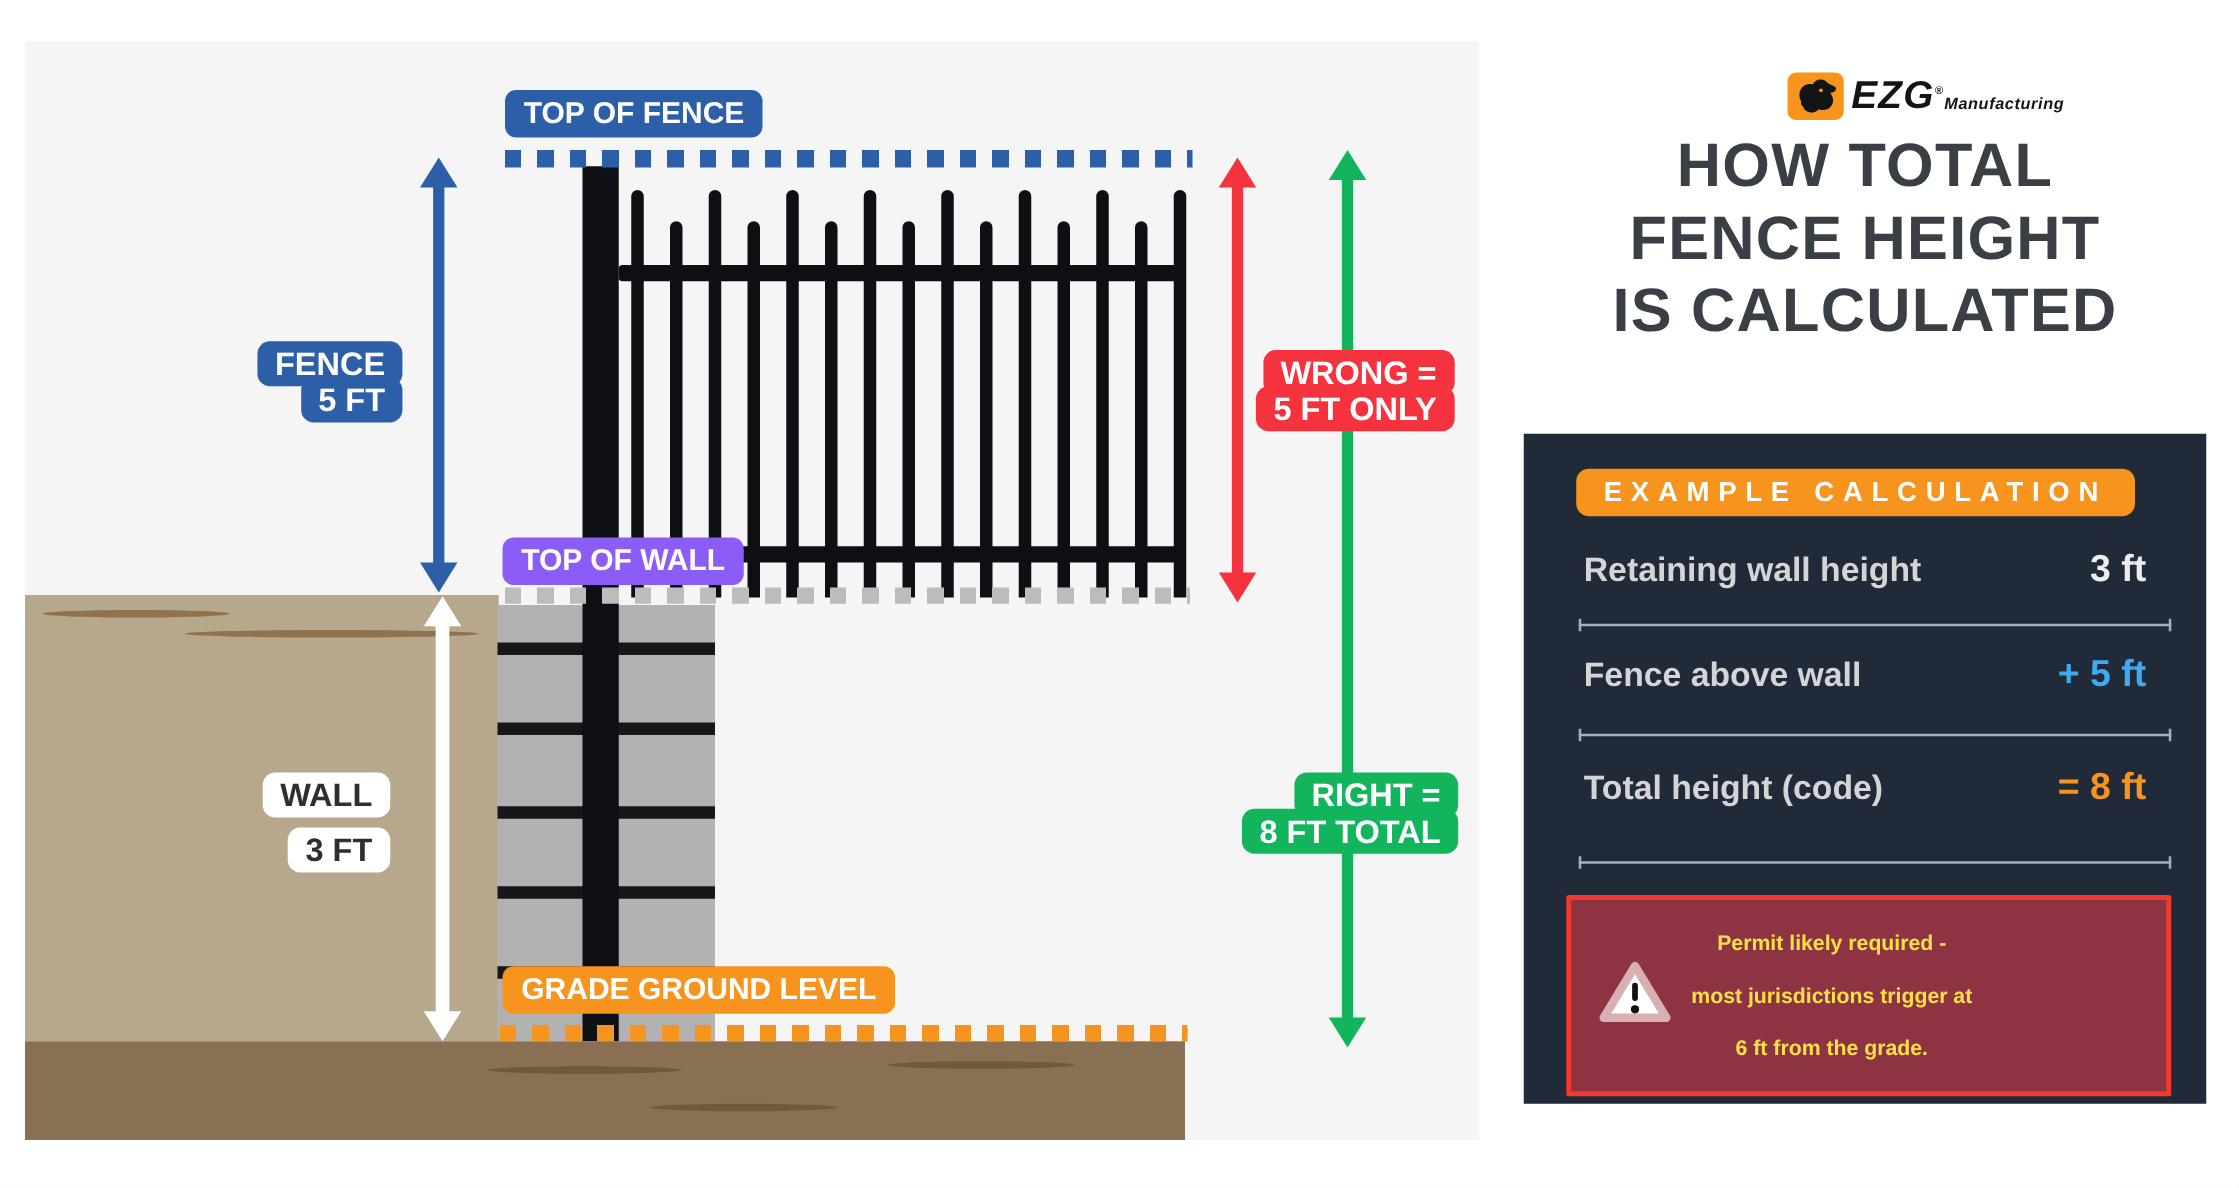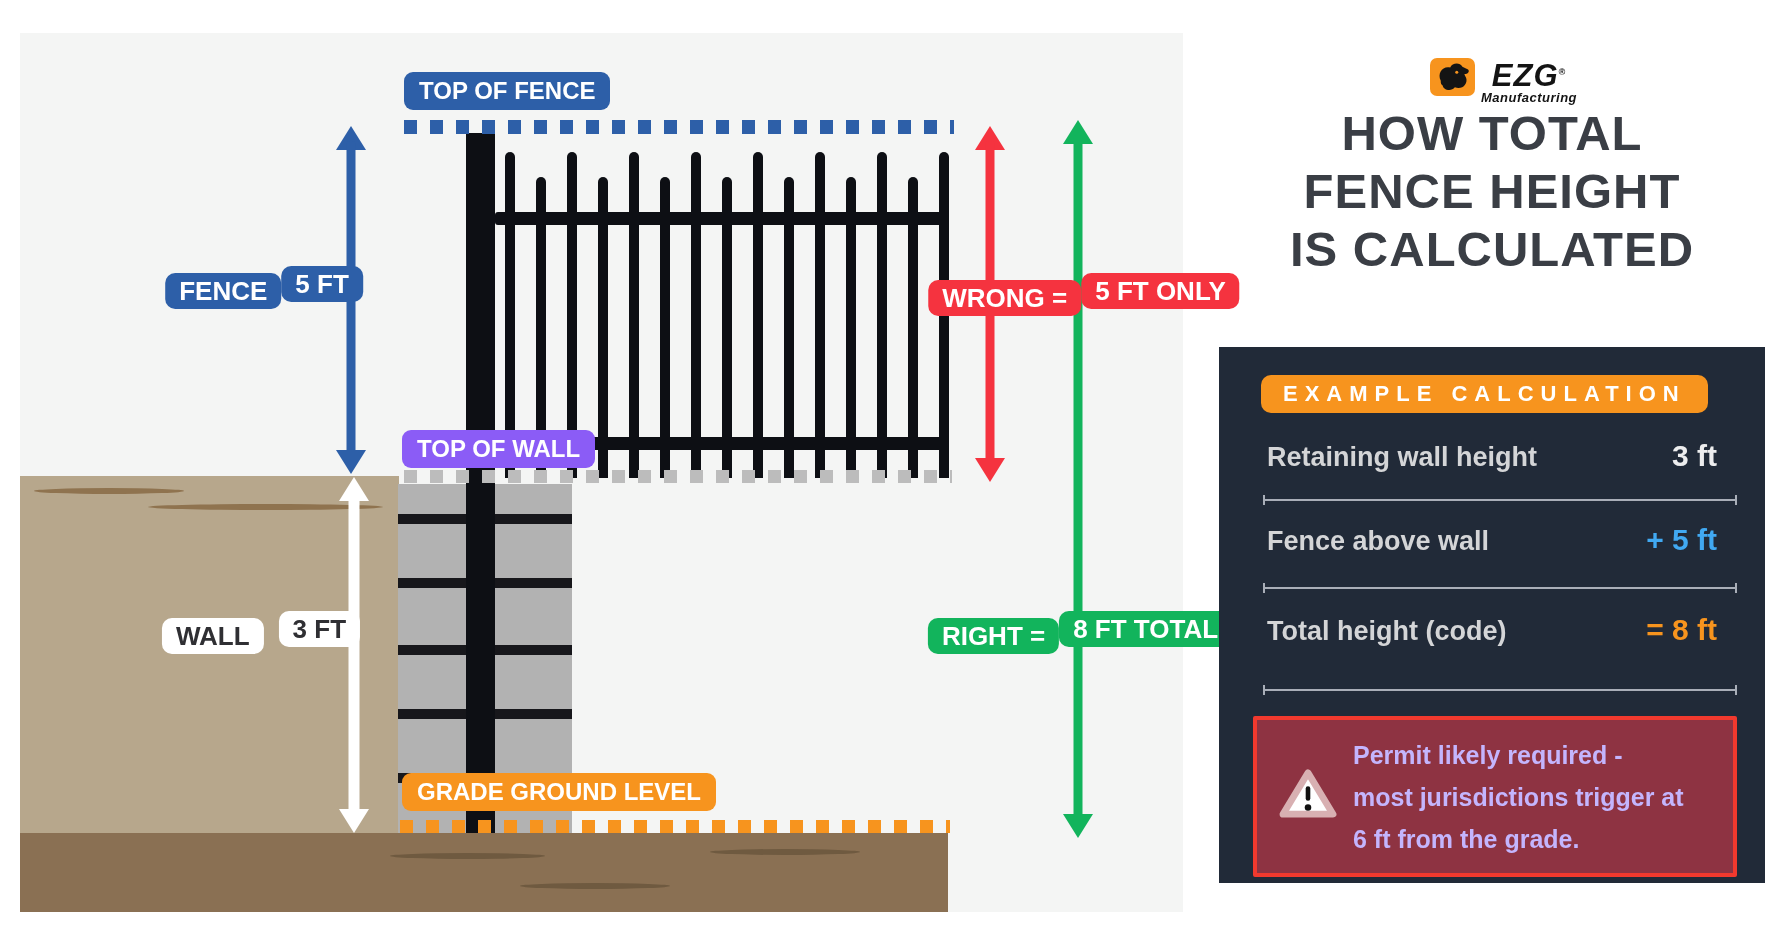--- a/index.html
+++ b/index.html
@@ -31,29 +31,29 @@
   .arrow.thick .shaft{width:11px;}
   .arrow:before,.arrow:after{content:"";position:absolute;left:50%;transform:translateX(-50%);
     border-left:15px solid transparent;border-right:15px solid transparent;}
   .arrow:before{top:0;border-bottom:24px solid var(--c);}
   .arrow:after{bottom:0;border-top:24px solid var(--c);}
 
   
   .tag{position:absolute;padding:5px 15px;border-radius:9px;font-size:24px;font-weight:bold;color:#fff;white-space:nowrap;}
 
   
-  .stack{position:absolute;display:flex;flex-direction:row;align-items:flex-start;transform:translateX(-50%);}
+  .stack{position:absolute;display:flex;flex-direction:column;align-items:flex-end;transform:translateX(-50%);}
   .stack .row{background:var(--c);color:var(--t,#fff);padding:1px 14px;border-radius:10px;
     font-size:26px;font-weight:bold;white-space:nowrap;line-height:34px;}
   .stack .row + .row{margin-top:-7px;}
 
   
   .logo{position:absolute;left:1430px;top:58px;display:flex;align-items:flex-start;gap:6px;}
   .logo-mark{width:45px;height:38px;background:#f7941e;border-radius:7px;display:flex;align-items:center;justify-content:center;}
-  .logo-text{display:flex;flex-direction:column;align-items:center;}
+  .logo-text{display:flex;flex-direction:row;align-items:flex-end;}
   .logo-ezg{font-size:31px;font-weight:800;font-style:italic;color:#141414;line-height:28px;letter-spacing:1px;}
   .logo-ezg sup{font-size:9px;}
   .logo-sub{font-size:13px;font-weight:bold;font-style:italic;color:#141414;letter-spacing:.5px;margin-top:0;}
 
   .title{position:absolute;left:1219px;top:104px;width:546px;text-align:center;
     font-size:49px;line-height:58px;font-weight:800;color:#3a3e45;letter-spacing:1px;}
 
   .cpanel{position:absolute;left:1219px;top:347px;width:546px;height:536px;background:#212a38;}
   .badge{position:absolute;left:42px;top:28px;height:38px;line-height:38px;padding:0 22px;border-radius:10px;
     background:#f7941e;color:#fff;font-size:22px;font-weight:bold;letter-spacing:7px;white-space:nowrap;}
@@ -61,21 +61,21 @@
   .clabel{font-size:27px;font-weight:bold;color:#d4d5d7;padding-left:14px;}
   .cvalue{font-size:30px;font-weight:bold;padding-right:20px;}
   .divider{position:absolute;left:44px;width:474px;height:2px;background:#a9aeb8;}
   .divider:before,.divider:after{content:"";position:absolute;top:-4px;width:2px;height:10px;background:#a9aeb8;}
   .divider:before{left:0;}
   .divider:after{right:0;}
 
   .warnbox{position:absolute;left:34px;top:369px;width:484px;height:161px;box-sizing:border-box;
     background:#8e3342;border:4px solid #f2392e;border-radius:2px;}
   .warn-icon{position:absolute;left:22px;top:48px;}
-  .warn-text{position:absolute;left:96px;top:14px;font-size:25px;font-weight:bold;line-height:42px;color:#c4b5fd;}
+  .warn-text{position:absolute;left:96px;top:14px;font-size:17px;font-weight:bold;line-height:42px;color:#fde047;text-align:center;}
 </style>
 </head>
 <body>
 
 <div class="page">
 
   <div class="dpanel">
 
     <div class="earth">
       <div class="sq" style="left:14px;top:12px;width:150px;"></div>

